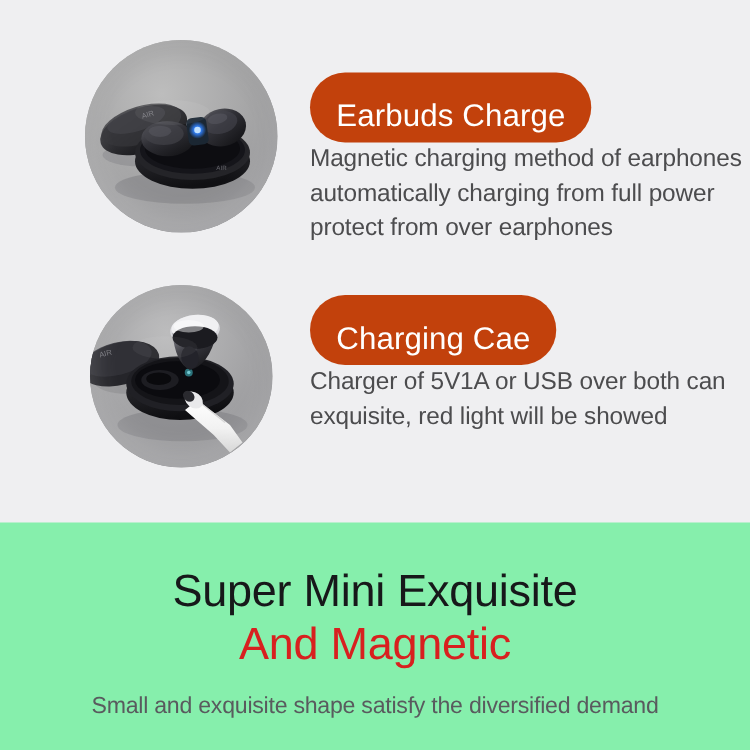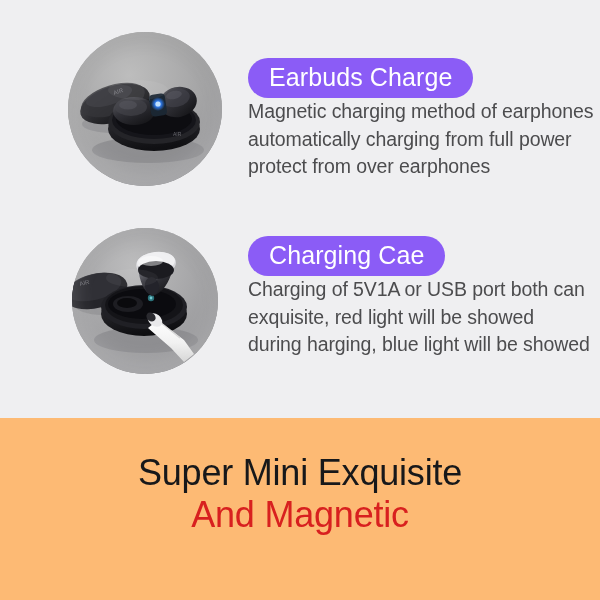--- a/index.html
+++ b/index.html
@@ -73,24 +73,24 @@
   .copy {
     position: absolute;
     left: 248px;
     width: 346px;
   }
   .copy.c1 { top: 26px; }
   .copy.c2 { top: 8px; }
 
   .badge {
     display: inline-block;
-    background: #8b5cf6;
+    background: #c2410c;
     color: #ffffff;
     border-radius: 999px;
-    padding: 6px 21px 8px 21px;
+    padding: 22px 21px 8px 21px;
     font-size: 25px;
     line-height: 1.04;
     letter-spacing: .1px;
     white-space: nowrap;
   }
 
   .body-text {
     color: #4c4c4e;
     font-size: 19.5px;
     line-height: 1.42;
@@ -98,21 +98,21 @@
   }
   .body-text .ln { display: block; white-space: nowrap; }
 
   
   .banner {
     position: absolute;
     left: 0;
     top: 418px;
     width: 600px;
     height: 182px;
-    background: #fdba74;
+    background: #86efac;
     text-align: center;
   }
   .banner-title {
     margin-top: 35px;
     color: #17181a;
     font-size: 36px;
     line-height: 1.12;
     letter-spacing: -.2px;
   }
   .banner-title-2 {
@@ -289,26 +289,26 @@
             <ellipse cx="79" cy="89" rx="5" ry="4" transform="rotate(38 79 89)" fill="#2a2a2f"></ellipse>
           </g>
 
           <ellipse cx="60" cy="50" rx="26" ry="9" fill="#ffffff" opacity=".05"></ellipse>
         </svg>
       </div>
 
       <div class="copy c2">
         <div class="badge">Charging Cae</div>
         <div class="body-text">
-          <span class="ln">Charging of 5V1A or USB port both can</span>
+          <span class="ln">Charger of 5V1A or USB over both can</span>
           <span class="ln">exquisite, red light will be showed</span>
-          <span class="ln">during harging, blue light will be showed</span>
         </div>
       </div>
     </div>
   </div>
 
   <div class="banner">
     <div class="banner-title">Super Mini Exquisite</div>
     <div class="banner-title-2">And Magnetic</div>
+    <div class="banner-sub">Small and exquisite shape satisfy the diversified demand</div>
   </div>
 
 </div>
 
 </body></html>

